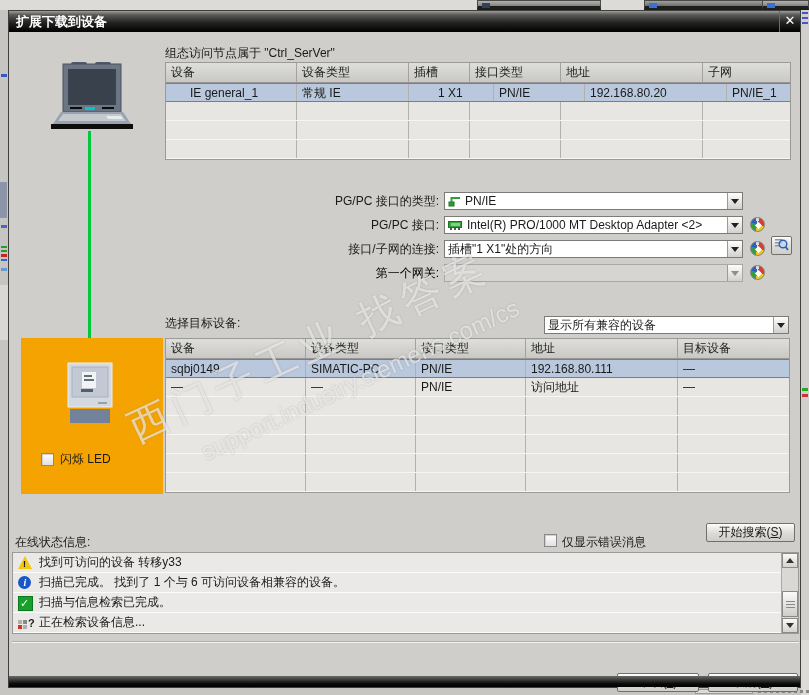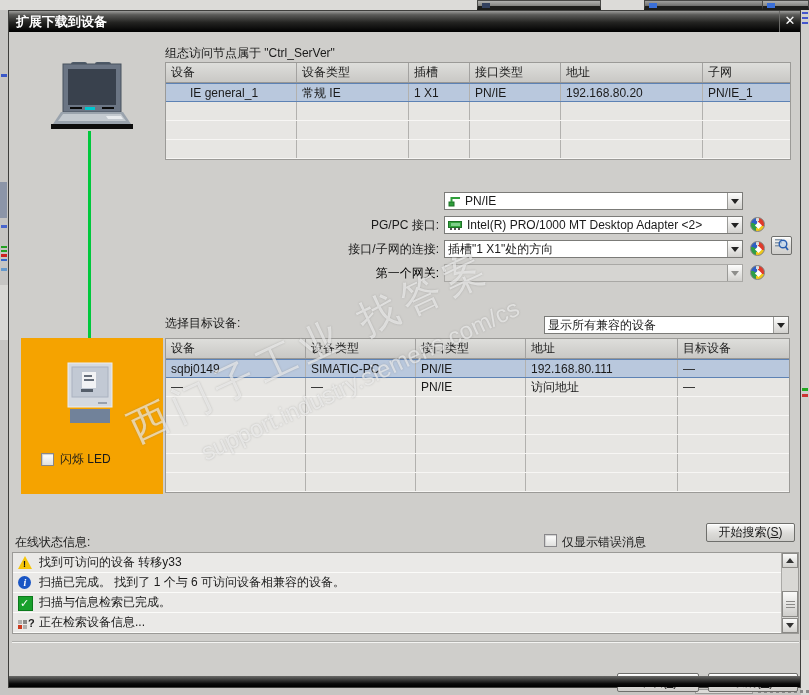--- a/index.html
+++ b/index.html
@@ -174,21 +174,21 @@
         <div class="th" style="width: 131px;">设备</div>
         <div class="th" style="width: 112px;">设备类型</div>
         <div class="th" style="width: 61px;">插槽</div>
         <div class="th" style="width: 91px;">接口类型</div>
         <div class="th" style="width: 142px;">地址</div>
         <div class="th" style="width: 88px;">子网</div>
       </div>
       <div class="tr sel">
         <div class="td" style="width: 131px; padding-left: 24px;">IE general_1</div>
         <div class="td" style="width: 112px;">常规 IE</div>
-        <div class="td" style="width: 61px;">1 X1</div>
+        <div class="td" style="width: 61px; margin-left: 24px;">1 X1</div>
         <div class="td" style="width: 91px;">PN/IE</div>
         <div class="td" style="width: 142px;">192.168.80.20</div>
         <div class="td" style="width: 88px;">PN/IE_1</div>
       </div>
       <div class="tr row">
         <div class="td" style="width: 131px;"></div>
         <div class="td" style="width: 112px;"></div>
         <div class="td" style="width: 61px;"></div>
         <div class="td" style="width: 91px;"></div>
         <div class="td" style="width: 142px;"></div>
@@ -237,20 +237,21 @@
       <rect x="14" y="27" width="12" height="3" fill="#555e6a"></rect>
       <rect x="31" y="40" width="9" height="2" fill="#98a0ac"></rect>
       <rect x="3" y="47" width="40" height="14" fill="#71829a"></rect>
     </svg>
     <div id="led-row">
       <span class="cb"></span>
       <span class="cb-label">闪烁 LED</span>
     </div>
   </div>
 
+  <div class="f-label" style="top:181px;">PG/PC 接口的类型:</div>
   <div class="combo" style="top:181px;">
     <span class="c-ic">
       <svg width="13" height="12">
           <rect x="1" y="7" width="5" height="4" fill="#2f9e3a" stroke="#1d7226"></rect>
           <path d="M3.5 7 V3 H12" stroke="#2f9e3a" stroke-width="2" fill="none"></path>
         </svg>
     </span>
     <span class="val">PN/IE</span>
     <span class="arrow">
         <span class="tri"></span>

